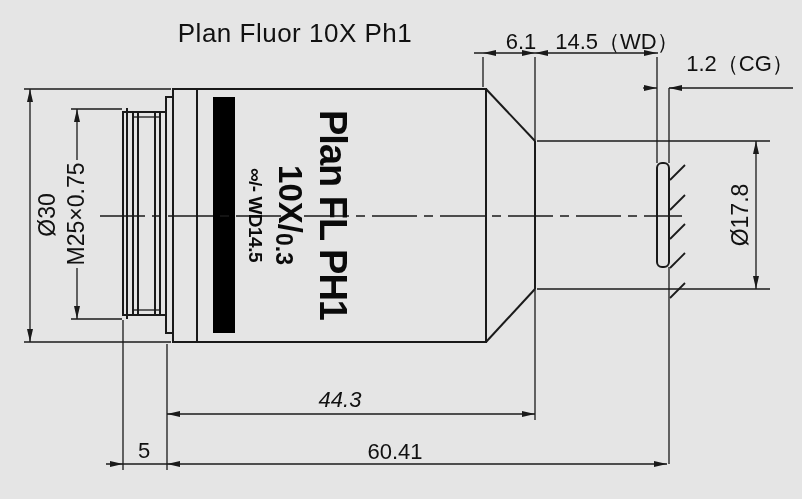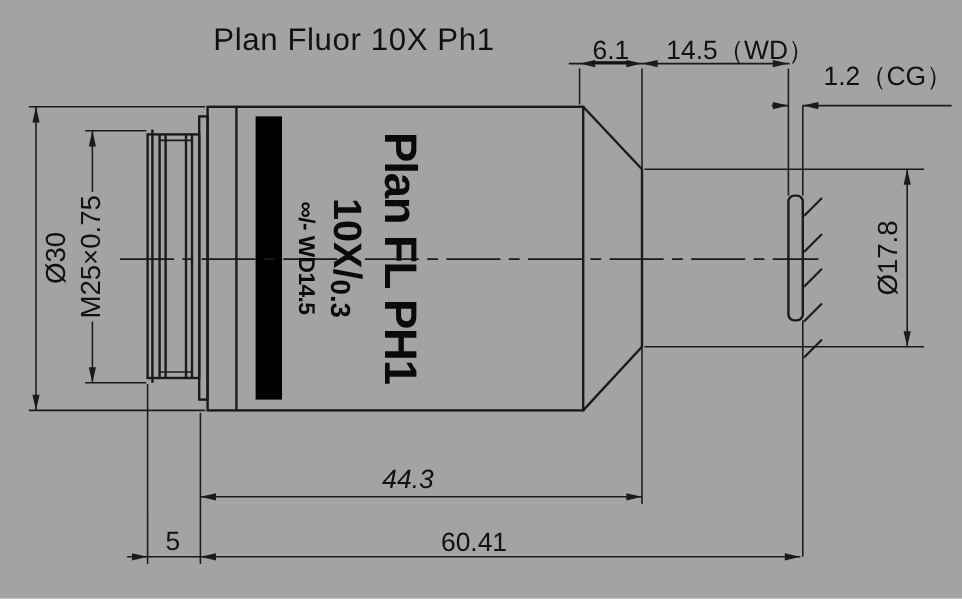--- a/index.html
+++ b/index.html
@@ -1,17 +1,17 @@
 <!DOCTYPE html>
 <html><head>
 <meta charset="utf-8">
 <style>
   html,body{margin:0;padding:0;background:#fff;}
   #stage{
-    position:relative;width:802px;height:499px;background:#a3a3a3;overflow:hidden;
+    position:relative;width:802px;height:499px;background:#e5e5e5;overflow:hidden;
     font-family:"Liberation Sans",sans-serif;color:#111;
   }
   #stage svg{position:absolute;left:0;top:0;}
   .lbl{position:absolute;white-space:nowrap;transform:translate(-50%,-50%);
        font-size:22px;color:#111;line-height:1;}
   .lbl.rot{transform:translate(-50%,-50%) rotate(-90deg);font-size:23px;}
   .title{font-size:26px;letter-spacing:0.5px;}
   .body-text{
     position:absolute;left:299px;top:215px;width:250px;
     transform:translate(-50%,-50%) rotate(90deg);
@@ -110,21 +110,21 @@
       <path d="M167,414 l13,-3 l0,6 z"></path>
         <path d="M535,414 l-13,-3 l0,6 z"></path>
       <path d="M167,464 l13,-3 l0,6 z"></path>
         <path d="M667,464 l-13,-3 l0,6 z"></path>
       <path d="M123,464 l-13,-3 l0,6 z"></path>
     </g>
   </svg>
 
   <div class="lbl title" style="left:295px;top:33px;">Plan Fluor  10X  Ph1</div>
 
-  <div class="lbl" style="left:509px;top:42px;text-decoration:underline;">6.1</div>
+  <div class="lbl" style="left:521px;top:42px;">6.1</div>
   <div class="lbl" style="left:597px;top:42px;margin-left:20px;">14.5（WD）</div>
   <div class="lbl" style="left:740px;top:64px;">1.2（CG）</div>
 
   <div class="lbl rot" style="left:47px;top:215px;">Ø30</div>
   <div class="lbl rot" style="left:76px;top:214px;">M25×0.75</div>
   <div class="lbl rot" style="left:740px;top:215px;">Ø17.8</div>
 
   <div class="lbl" style="left:340px;top:400px;font-style:italic;">44.3</div>
   <div class="lbl" style="left:144px;top:451px;">5</div>
   <div class="lbl" style="left:395px;top:452px;">60.41</div>

